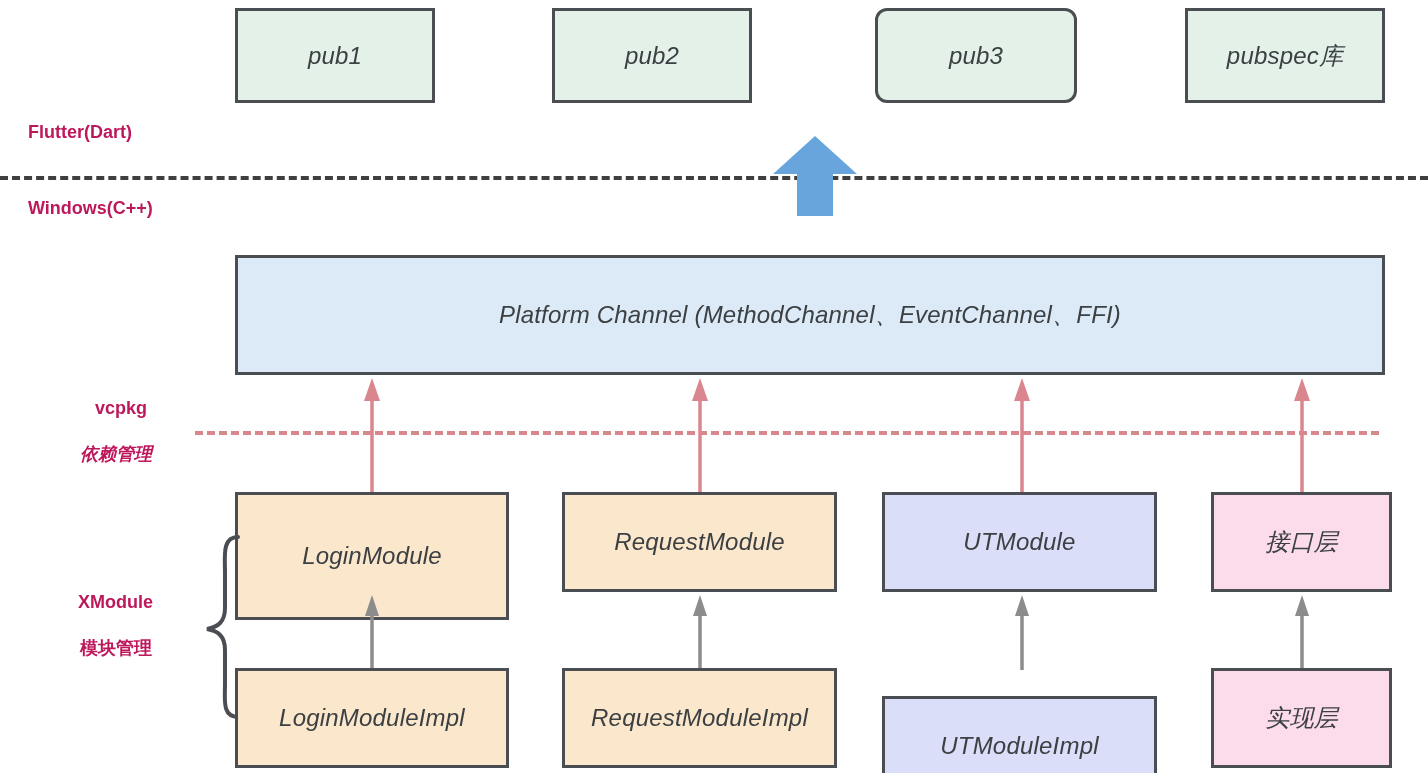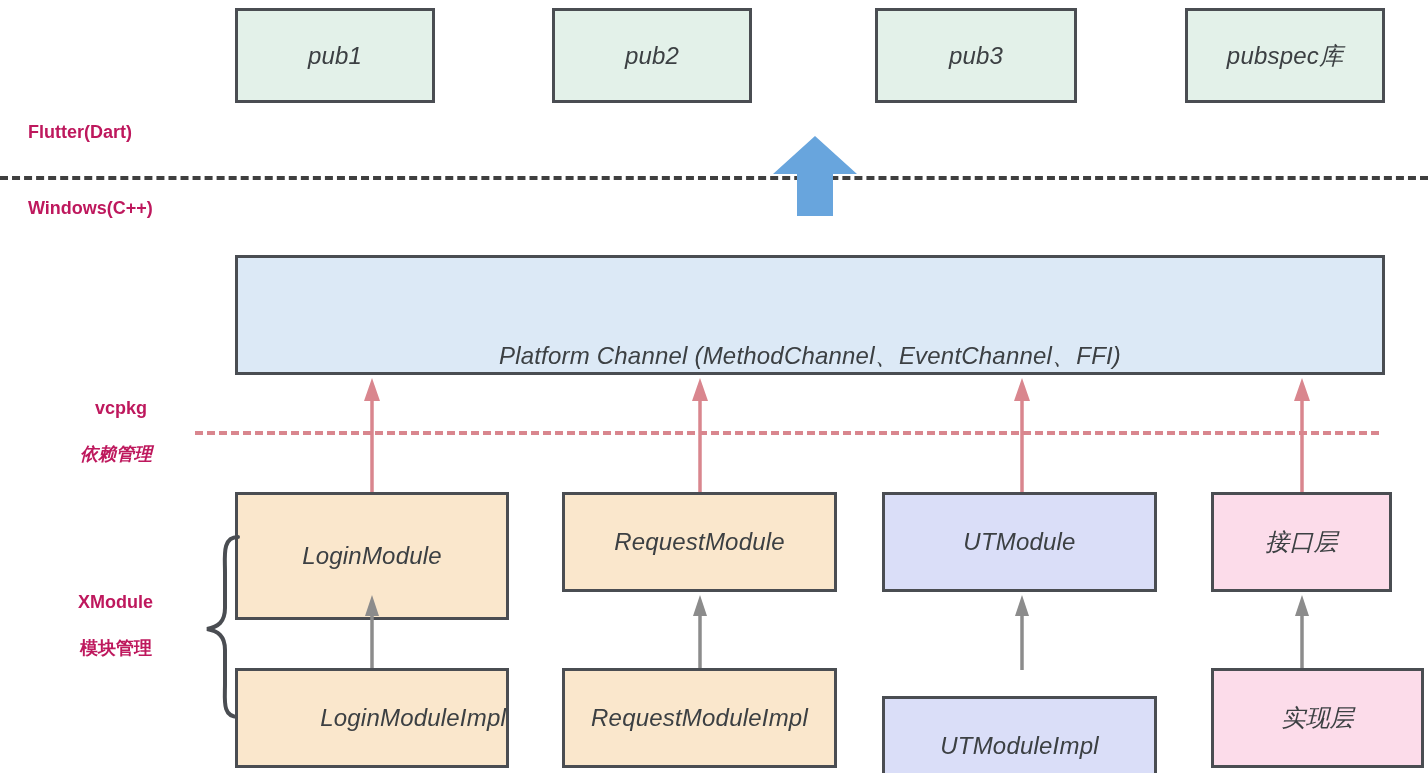--- a/index.html
+++ b/index.html
@@ -37,38 +37,38 @@
 <body>
 
 <div class="canvas">
 
   <div class="box" style="left: 235px; top: 8px; width: 200px; height: 95px; background-color: rgb(227, 241, 233);">
     <span>pub1</span>
   </div>
   <div class="box" style="left: 552px; top: 8px; width: 200px; height: 95px; background-color: rgb(227, 241, 233);">
     <span>pub2</span>
   </div>
-  <div class="box" style="left: 875px; top: 8px; width: 202px; height: 95px; background-color: rgb(227, 241, 233);">
+  <div class="box" style="left: 875px; top: 8px; width: 202px; height: 95px; background-color: rgb(227, 241, 233); border-radius: 12px;">
     <span>pub3</span>
   </div>
   <div class="box" style="left: 1185px; top: 8px; width: 200px; height: 95px; background-color: rgb(227, 241, 233);">
     <span>pubspec库</span>
   </div>
 
   <div class="layer-label" style="left:28px;top:122px;">Flutter(Dart)</div>
 
   <div class="dashed-dark" style="left: 0px; top: 176px; width: 1428px; border-top-color: rgb(63, 63, 63);"></div>
 
   <svg class="arrow-svg" style="left:773px;top:136px;" width="84" height="80" viewBox="0 0 84 80">
     <polygon points="42,0 84,38 60,38 60,80 24,80 24,38 0,38" fill="#68a5dd"></polygon>
   </svg>
 
   <div class="layer-label" style="left:28px;top:198px;">Windows(C++)</div>
 
-  <div class="box" style="left: 235px; top: 255px; width: 1150px; height: 120px; background-color: rgb(220, 233, 246); align-items: flex-end;">
+  <div class="box" style="left: 235px; top: 255px; width: 1150px; height: 120px; background-color: rgb(220, 233, 246);">
     <span>Platform Channel (MethodChannel、EventChannel、FFI)</span>
   </div>
 
   <svg class="arrow-svg" style="left:360px;top:377px;" width="24" height="118" viewBox="0 0 24 118">
     <line x1="12" y1="118" x2="12" y2="16" stroke-width="3.5" stroke="#d9868e"></line>
     <polygon points="12,1 4,24 20,24" fill="#d9868e"></polygon>
   </svg>
   <svg class="arrow-svg" style="left:688px;top:377px;" width="24" height="118" viewBox="0 0 24 118">
     <line x1="12" y1="118" x2="12" y2="16" stroke-width="3.5" stroke="#d9868e"></line>
     <polygon points="12,1 4,24 20,24" fill="#d9868e"></polygon>
@@ -117,26 +117,26 @@
   </svg>
   <svg class="arrow-svg" style="left:1010px;top:594px;" width="24" height="76" viewBox="0 0 24 76">
     <line x1="12" y1="76" x2="12" y2="14" stroke-width="3.5" stroke="#8c8c8c"></line>
     <polygon points="12,1 5,22 19,22" fill="#8c8c8c"></polygon>
   </svg>
   <svg class="arrow-svg" style="left:1290px;top:594px;" width="24" height="76" viewBox="0 0 24 76">
     <line x1="12" y1="76" x2="12" y2="14" stroke-width="3.5" stroke="#8c8c8c"></line>
     <polygon points="12,1 5,22 19,22" fill="#8c8c8c"></polygon>
   </svg>
 
-  <div class="box" style="left: 235px; top: 668px; width: 274px; height: 100px; background-color: rgb(250, 231, 204); justify-content: flex-end;">
+  <div class="box" style="left: 235px; top: 668px; width: 274px; height: 100px; background-color: rgb(250, 231, 204);">
     <span>LoginModuleImpl</span>
   </div>
   <div class="box" style="left: 562px; top: 668px; width: 275px; height: 100px; background-color: rgb(250, 231, 204);">
     <span>RequestModuleImpl</span>
   </div>
   <div class="box" style="left: 882px; top: 668px; width: 275px; height: 100px; background-color: rgb(218, 222, 248); margin-top: 28px;">
     <span>UTModuleImpl</span>
   </div>
-  <div class="box" style="left: 1211px; top: 668px; width: 213px; height: 100px; background-color: rgb(252, 220, 234);">
+  <div class="box" style="left: 1211px; top: 668px; width: 181px; height: 100px; background-color: rgb(252, 220, 234);">
     <span>实现层</span>
   </div>
 
 </div>
 
 </body></html>

